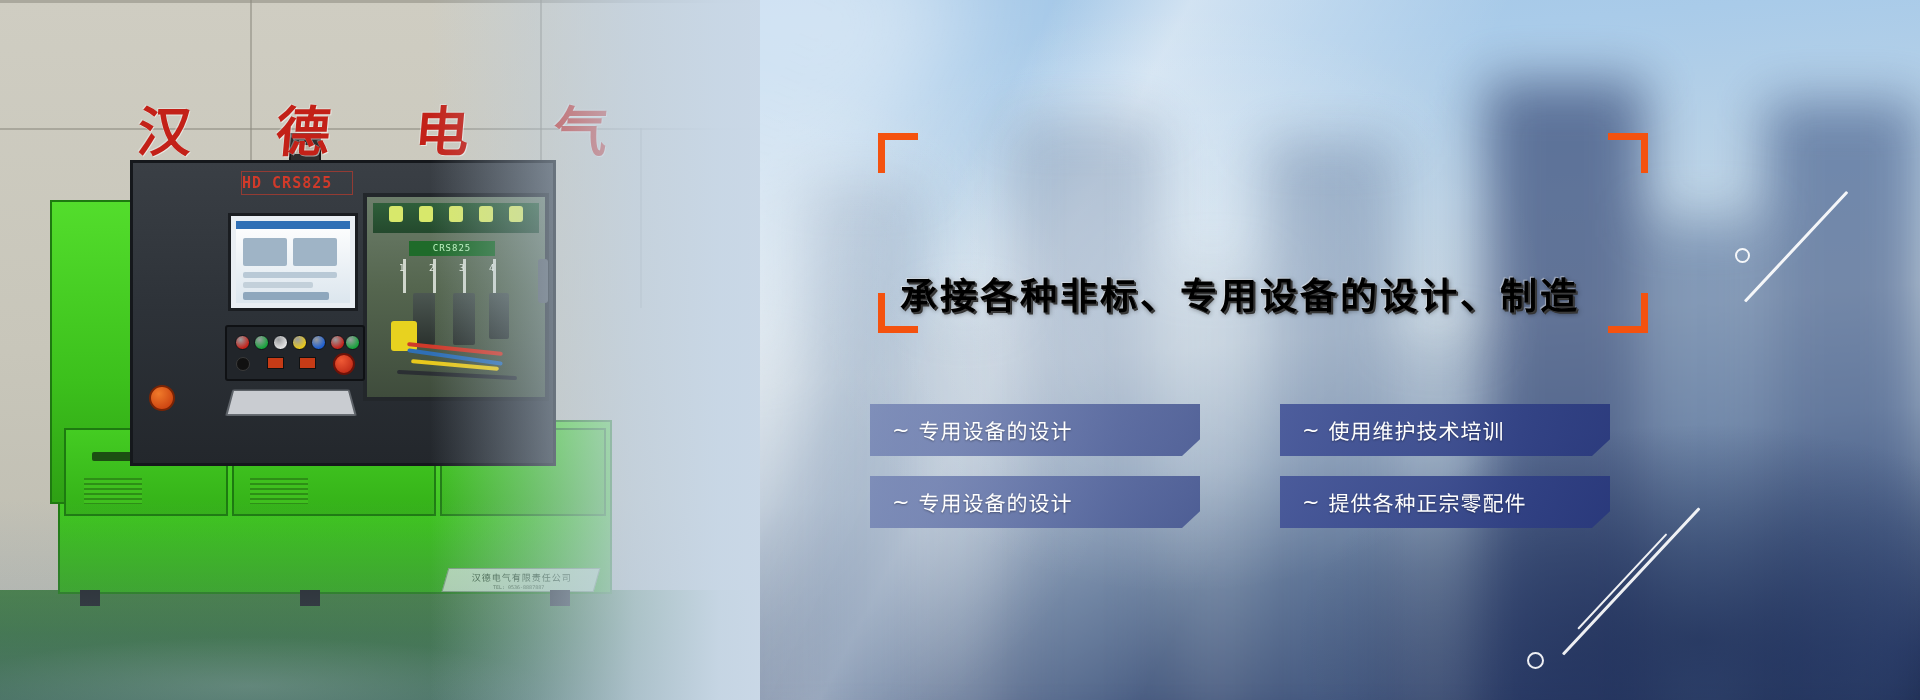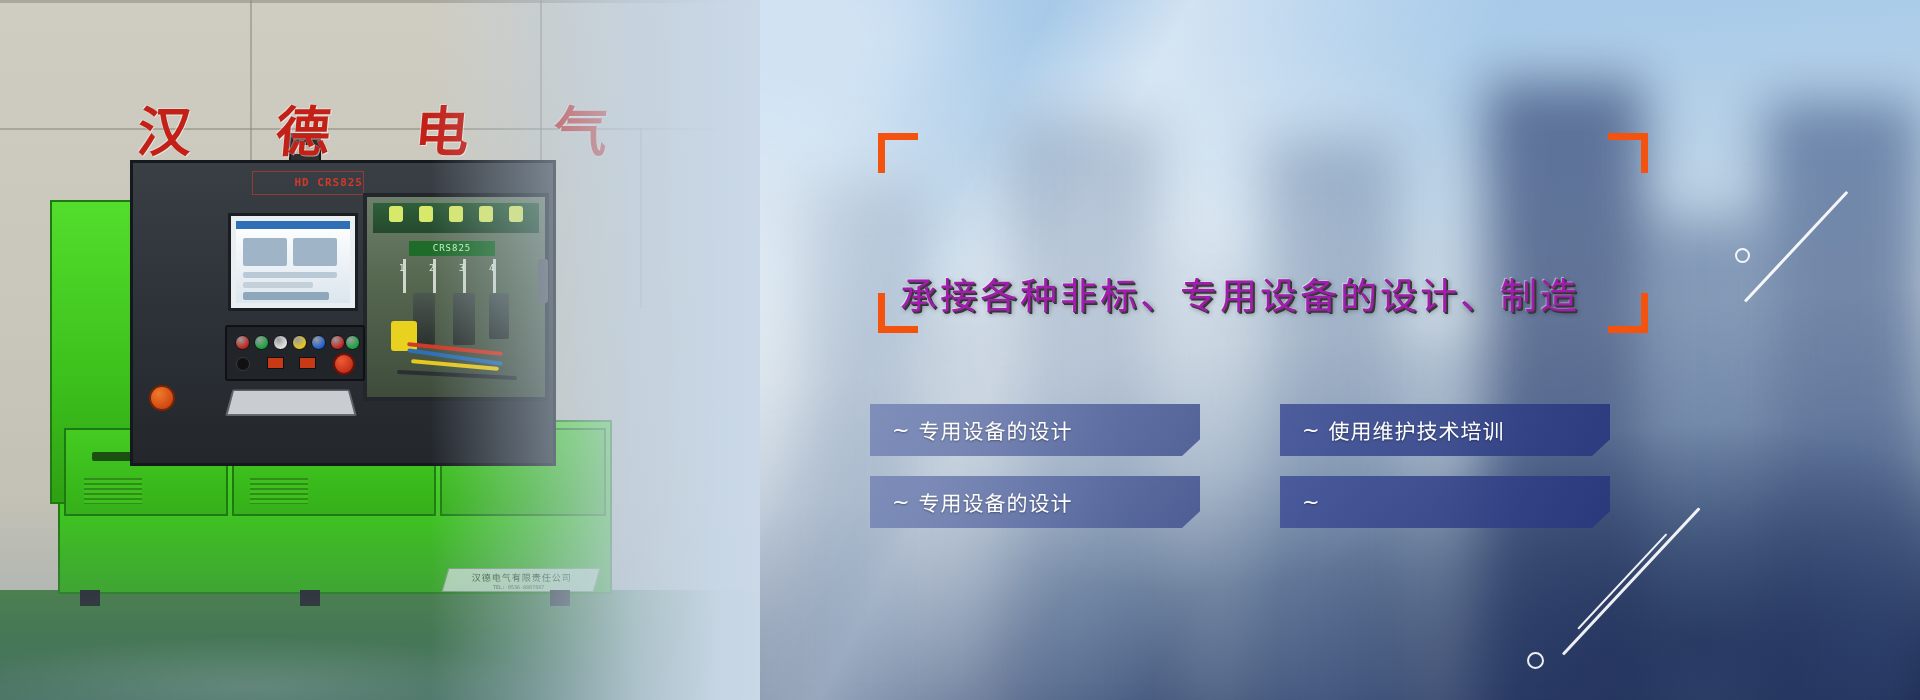--- a/index.html
+++ b/index.html
@@ -175,28 +175,27 @@
   .m-dark-cab {
     position: absolute; left: 80px; top: 0px;
     width: 420px; height: 300px;
     background: linear-gradient(180deg, #3a3f45 0%, #2d3238 50%, #23272c 100%);
     border: 3px solid #15181c;
   }
   .m-cab-label {
     position: absolute; left: 108px; top: 8px;
     width: 110px; height: 22px;
     color: #d03a2a;
-    font-size: 11px;
+    font-size: 15px;
     font-weight: 700;
     letter-spacing: 1px;
     border: 1px solid rgba(208,58,42,0.6);
-    text-align: right;
+    text-align: left;
     line-height: 22px;
     font-family: "DejaVu Sans Mono", monospace;
-    margin-left: 11px;
   }
 
   
   .m-screen {
     position: absolute; left: 95px; top: 50px;
     width: 124px; height: 92px;
     background: #e9eef3;
     border: 3px solid #1a1d21;
   }
   .m-screen::after {
@@ -410,22 +409,22 @@
        4px 0 0 #fff,  -4px 0 0 #fff,  0 4px 0 #fff,  0 -4px 0 #fff,
        3px 3px 0 #fff, -3px 3px 0 #fff, 3px -3px 0 #fff, -3px -3px 0 #fff;
   }
 
   
   .subtitle {
     position: absolute;
     left: 900px;
     top: 266px;
     font-size: 37px;
-    font-weight: 400;
-    color: #a21caf;
+    font-weight: 700;
+    color: #000000;
     letter-spacing: 3px;
     white-space: nowrap;
     font-family: "DejaVu Sans", "Liberation Sans", sans-serif;
     text-shadow:
        1px 1px 0 #3c3c3c, 2px 2px 0 #343434,
        2px 2px 5px rgba(0,0,0,0.45),
       -1px -1px 1px rgba(255,255,255,0.5);
   }
 
   
@@ -641,20 +640,21 @@
       <div class="tag dark">
         <span class="tilde">~</span>
         <span>使用维护技术培训</span>
       </div>
       <div class="tag">
         <span class="tilde">~</span>
         <span>专用设备的设计</span>
       </div>
       <div class="tag dark">
         <span class="tilde">~</span>
+        <span>提供各种正宗零配件</span>
       </div>
     </div>
 
   <div class="decor-line" style="left:1745px; top:300px; width:150px; height:3px; transform:rotate(-47deg);"></div>
   <div class="decor-circle" style="left:1735px; top:248px; width:11px; height:11px;"></div>
 
   <div class="decor-line" style="left:1563px; top:653px; width:200px; height:3px; transform:rotate(-47deg);"></div>
   <div class="decor-line" style="left:1578px; top:628px; width:130px; height:2px; transform:rotate(-47deg);"></div>
   <div class="decor-circle" style="left:1527px; top:652px; width:13px; height:13px;"></div>
 

